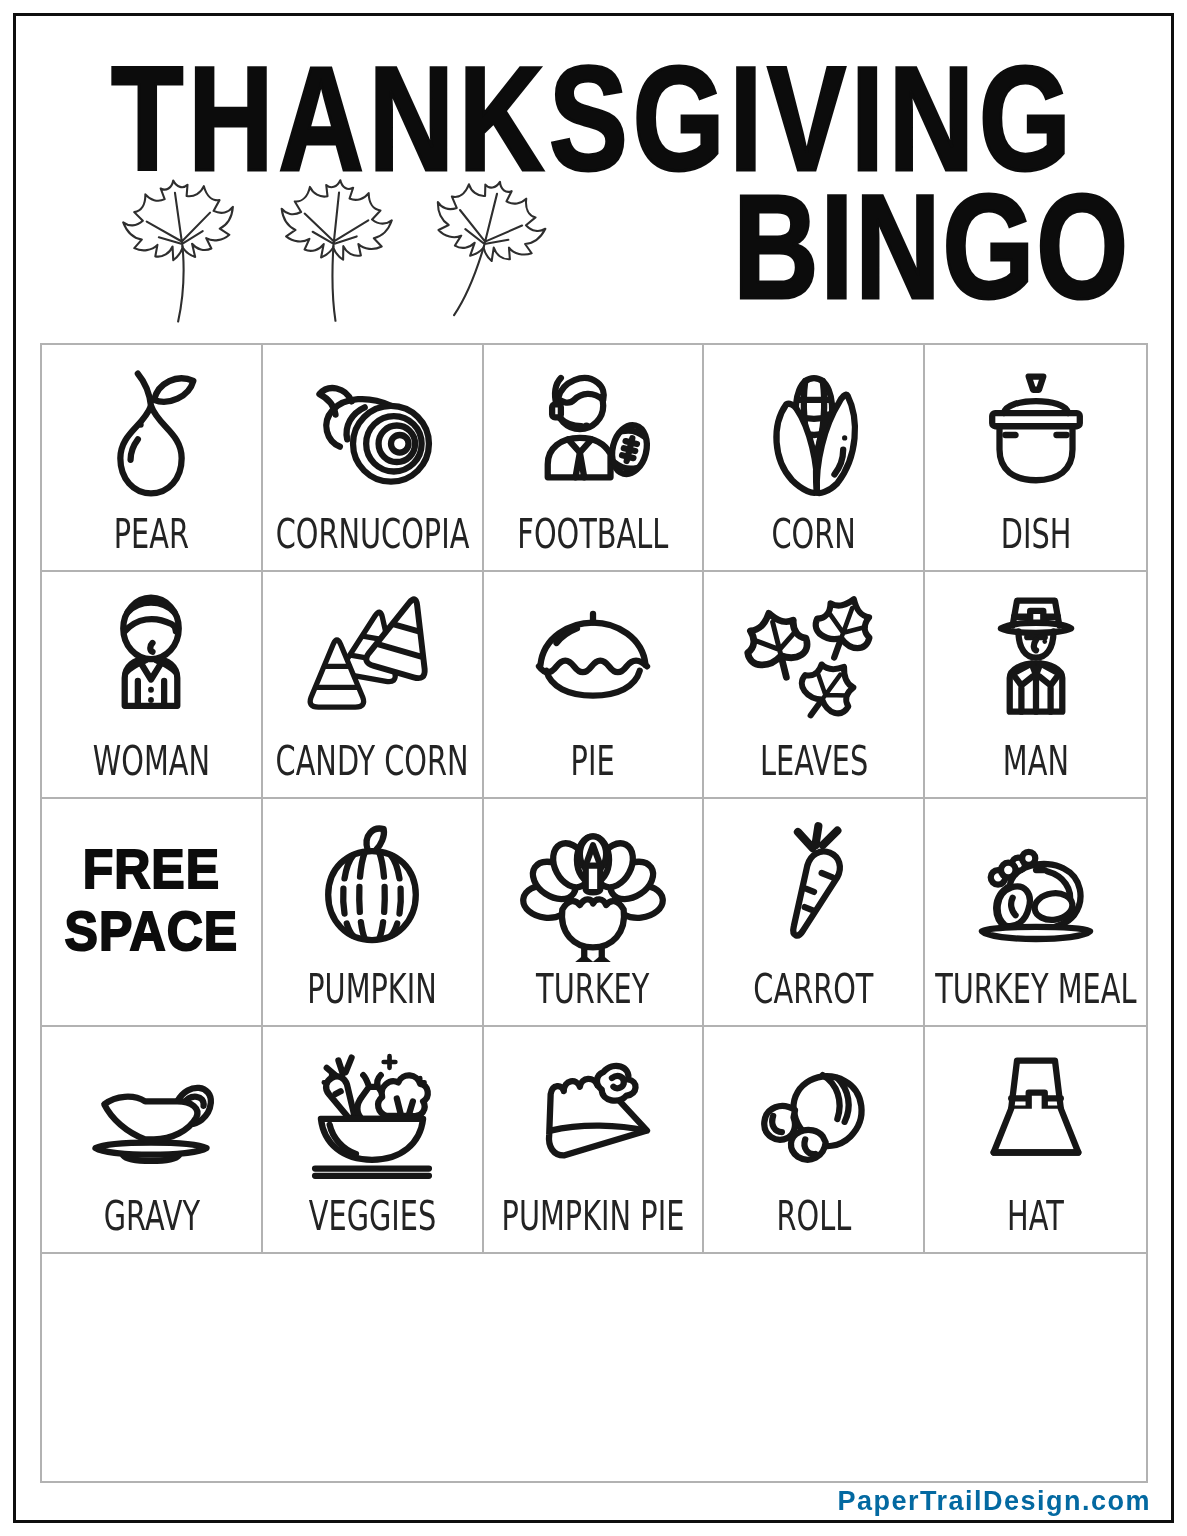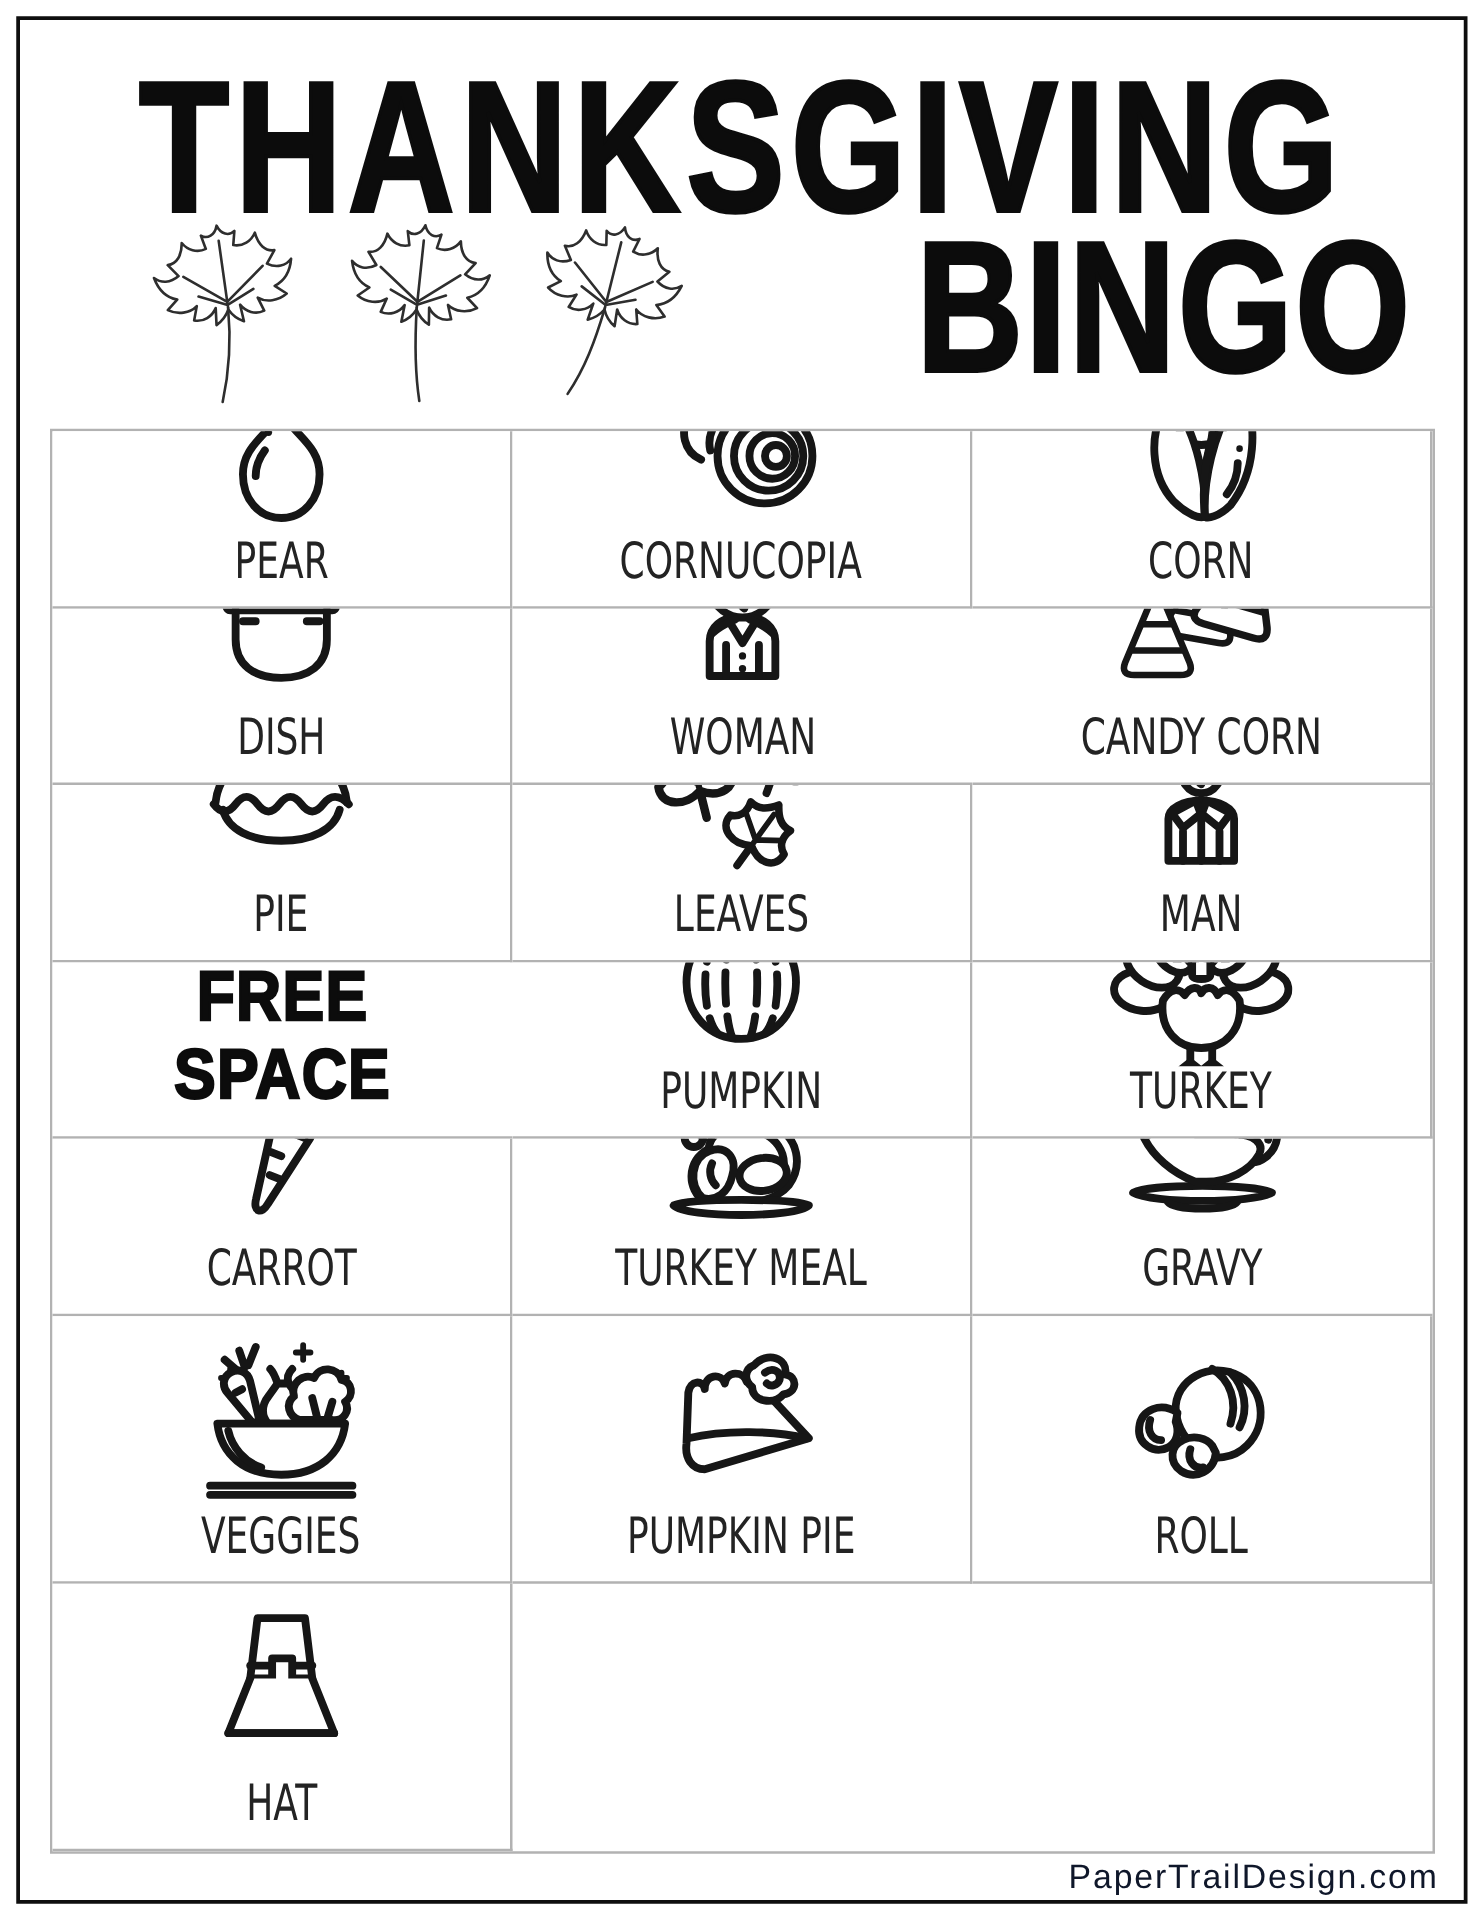--- a/index.html
+++ b/index.html
@@ -5,38 +5,38 @@
 *{margin:0;padding:0;box-sizing:border-box}
 html,body{width:1187px;height:1536px;background:#fff;overflow:hidden}
 body{position:relative;font-family:"Liberation Sans",sans-serif;color:#111}
 .frame{position:absolute;inset:13px;border:3px solid #0e0e0e;pointer-events:none}
 .title1{position:absolute;left:0;right:0;top:44px;text-align:center;font-weight:700;font-size:118px;line-height:1;letter-spacing:5px;color:#0c0c0c;-webkit-text-stroke:2.5px #0c0c0c;transform:scaleY(1.26);transform-origin:top center;white-space:nowrap}
 .title2{position:absolute;right:57px;top:172px;font-weight:700;font-size:118px;line-height:1;letter-spacing:2px;color:#0c0c0c;-webkit-text-stroke:2.5px #0c0c0c;transform:scaleY(1.26);transform-origin:top right;white-space:nowrap}
 .leaves{position:absolute;left:110px;top:170px;display:flex;gap:4px}
 .leaves svg{width:146px;height:160px}
 .leaves path{stroke:#2e2e2e;stroke-width:1.7;fill:#fff;stroke-linejoin:round;stroke-linecap:round}
 .leaves path.vein{fill:none}
-.grid{position:absolute;left:40px;top:343px;width:1108px;height:1140px;display:grid;grid-template-columns:repeat(3,1fr);grid-template-rows:repeat(5,1fr);border:2px solid #b2b2b2;background:#fff}
+.grid{position:absolute;left:40px;top:343px;width:1108px;height:1140px;display:grid;grid-template-columns:repeat(5,1fr);grid-template-rows:repeat(5,1fr);border:2px solid #b2b2b2;background:#fff}
 .cell{border-right:2px solid #b2b2b2;border-bottom:2px solid #b2b2b2;display:flex;flex-direction:column;align-items:center;justify-content:flex-end;padding:10px 0 16px 0;overflow:hidden;background:#fff}
 .cell:nth-child(5n){border-right:none}
 .cell:nth-child(n+21){border-bottom:none}
 .icon{flex:1;display:flex;align-items:center;justify-content:center;width:100%}
 .icon svg{width:146px;height:146px}
 .icon svg.wide{width:182px;height:150px}
 .icon svg.midwide{width:166px;height:146px}
 .ic *{stroke:#161616;stroke-width:4.3;fill:none;stroke-linecap:round;stroke-linejoin:round}
 .ic .fill{fill:#161616;stroke:none}
 .ic .wf{fill:#ffffff}
 .ic .thick{stroke-width:5.6}
 .ic .dash{stroke-dasharray:17 7}
 .ic .thin{stroke-width:3.2}
 .label{font-family:"DejaVu Sans","Liberation Sans",sans-serif;font-size:40px;font-weight:400;color:#232323;white-space:nowrap;line-height:1;transform:scaleX(0.72);transform-origin:center}
 .free{justify-content:center;padding-bottom:33px}
 .fs-line{font-weight:700;font-size:50px;line-height:1.25;letter-spacing:1px;color:#0c0c0c;-webkit-text-stroke:1.8px #0c0c0c;transform:scaleY(1.12)}
-.footer{position:absolute;right:36px;top:1486px;font-size:27px;letter-spacing:1.5px;color:#0f172a;font-weight:400}
+.footer{position:absolute;right:36px;top:1486px;font-size:27px;letter-spacing:1.5px;color:#0369a1;font-weight:700}
 </style>
 </head>
 <body>
 
 <div class="frame"></div>
 
 <div class="title1">THANKSGIVING</div>
 <div class="title2">BINGO</div>
 
 <div class="leaves">
@@ -81,20 +81,41 @@
       <circle class="wf" cx="63" cy="56" r="26"></circle>
       <circle cx="65" cy="56" r="19"></circle>
       <circle cx="67" cy="56" r="12.5"></circle>
       <circle cx="69" cy="56" r="6"></circle>
     </svg>
       </div>
     <div class="label">CORNUCOPIA</div>
   </div>
 
 
+  <div class="cell">
+    <div class="icon">
+        <svg class="ic midwide" viewBox="0 0 100 100">
+      <circle cx="41" cy="30" r="16"></circle>
+      <path d="M26 25 C29 13 44 7 53 14 C57 17 58 22 57 26 C50 20 42 21 37 26 C34 29 29 28 26 25 Z" class="wf"></path>
+      <path d="M25 29 C23 22 24 15 28 11"></path>
+      <rect x="22" y="29" width="6" height="9" rx="2" class="wf"></rect>
+      <path d="M27 38 C31 42 37 44 42 44"></path>
+      <circle cx="45.5" cy="44" r="2.6" class="fill"></circle>
+      <path d="M19 79 V70 C19 59 28 52 41 52 C51 52 58 56 62 63 L62 79 Z"></path>
+      <path d="M33 53 L41 62 L49 53"></path>
+      <path d="M41 62 L38 79 M41 62 L44 79"></path>
+      <g transform="rotate(14 75 60)">
+        <ellipse cx="75" cy="60" rx="11.5" ry="17" class="wf"></ellipse>
+        <path d="M67 49 Q75 45 83 49 M67 71 Q75 75 83 71"></path>
+        <path d="M75 52 V68 M71 55 H79 M71 60 H79 M71 65 H79"></path>
+      </g>
+    </svg>
+      </div>
+    <div class="label">FOOTBALL</div>
+  </div>
 
   <div class="cell">
     <div class="icon">
         <svg class="ic" viewBox="0 0 100 100">
       <path d="M50 11 C59 11 64 23 62 41 C60 55 56 63 50 63 C44 63 40 55 38 41 C36 23 41 11 50 11 Z"></path>
       <path d="M44 13 C42 28 43 48 48 61"></path>
       <path d="M56 13 C58 28 57 48 52 61"></path>
       <path d="M39 26 H61"></path>
       <path d="M38 37 Q50 41 62 37"></path>
       <path d="M40 48 Q50 52 60 48"></path>

